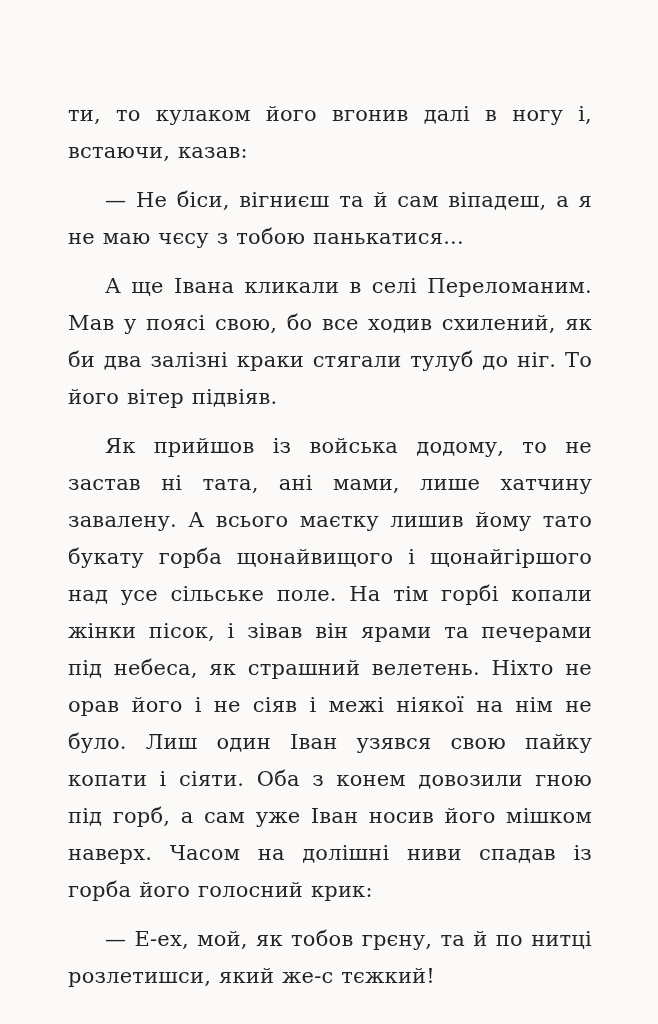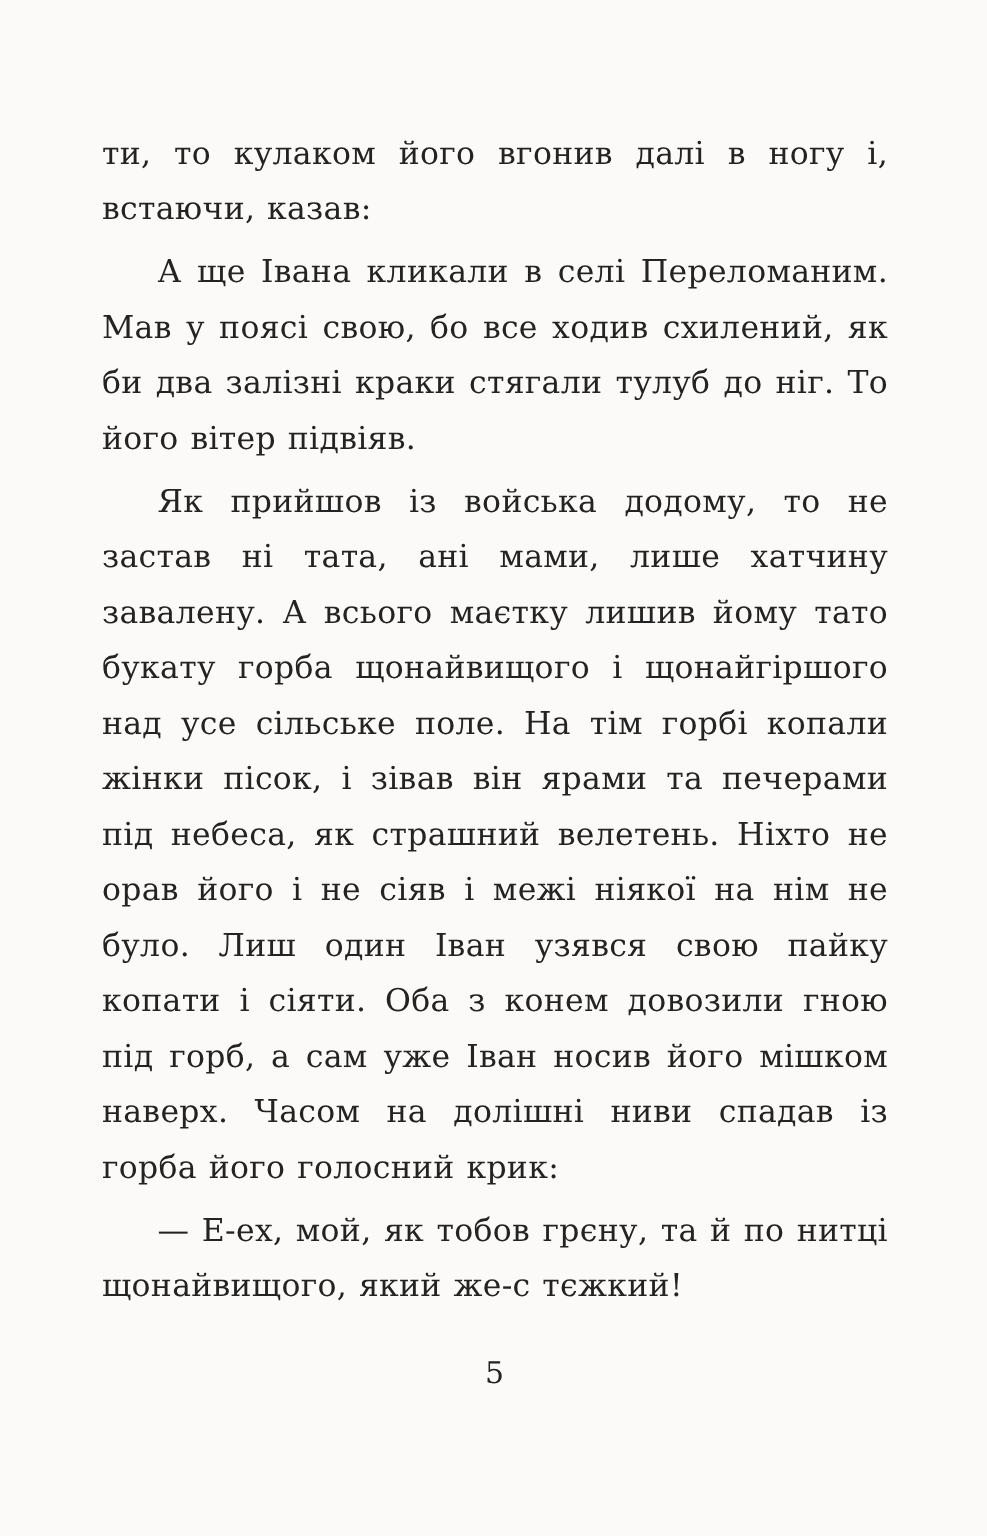--- a/index.html
+++ b/index.html
@@ -19,21 +19,21 @@
     width: 658px;
     height: 1024px;
     padding: 84px 66px 0 68px;
     display: flex;
     flex-direction: column;
   }
   .text-block {
     flex: 0 0 auto;
   }
   .para {
-    margin: 0 0 5px 0;
+    margin: 12px 0 5px 0;
     font-size: 21px;
     line-height: 37px;
     text-align: justify;
     letter-spacing: 0.2px;
     word-spacing: 1px;
     hyphens: auto;
     -webkit-hyphens: auto;
   }
   .para.indent {
     text-indent: 37px;
@@ -47,18 +47,19 @@
     font-size: 20px;
     letter-spacing: 0.5px;
   }
 </style>
 </head>
 <body>
 
 <div class="book-page">
   <div class="text-block">
     <p class="para no-indent">ти, то кулаком його вгонив далі в ногу і, встаючи, казав:</p>
+    <p class="para indent">— Не біси, вігниєш та й сам віпадеш, а я не маю чєсу з тобою панькатися...</p>
     <p class="para indent">А ще Івана кликали в селі Переломаним. Мав у поясі свою, бо все ходив схилений, як би два залізні краки стягали тулуб до ніг. То його вітер підвіяв.</p>
     <p class="para indent">Як прийшов із войська додому, то не застав ні тата, ані мами, лише хатчину завалену. А всього маєтку лишив йому тато букату горба щонайвищого і щонайгіршого над усе сільське поле. На тім горбі копали жінки пісок, і зівав він ярами та печерами під небеса, як страшний велетень. Ніхто не орав його і не сіяв і межі ніякої на нім не було. Лиш один Іван узявся свою пайку копати і сіяти. Оба з конем довозили гною під горб, а сам уже Іван носив його мішком наверх. Часом на долішні ниви спадав із горба його голосний крик:</p>
-    <p class="para indent">— Е-ех, мой, як тобов грєну, та й по нитці щонайвищого, який же-с тєжкий!</p>
+    <p class="para indent">— Е-ех, мой, як тобов грєну, та й по нитці розлетишси, який же-с тєжкий!</p>
   </div>
   <div class="page-number">5</div>
 </div>
 
 </body></html>

